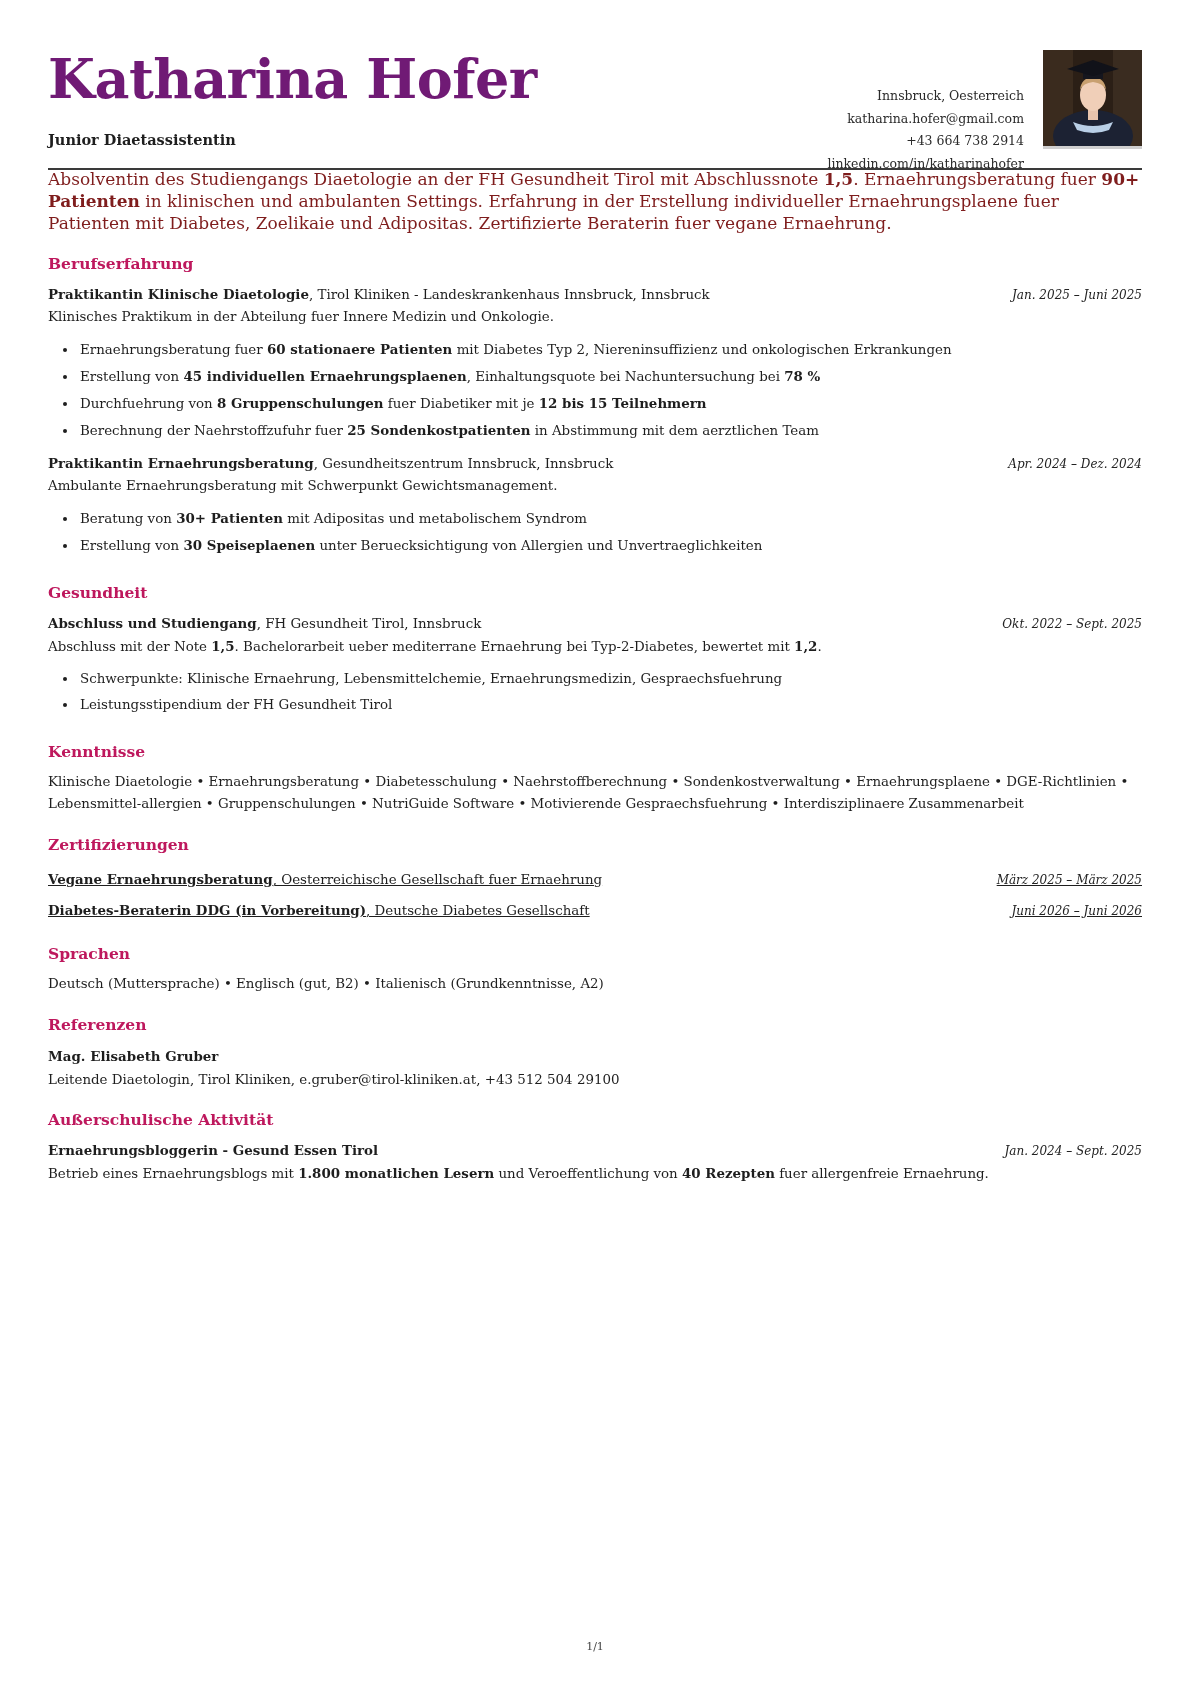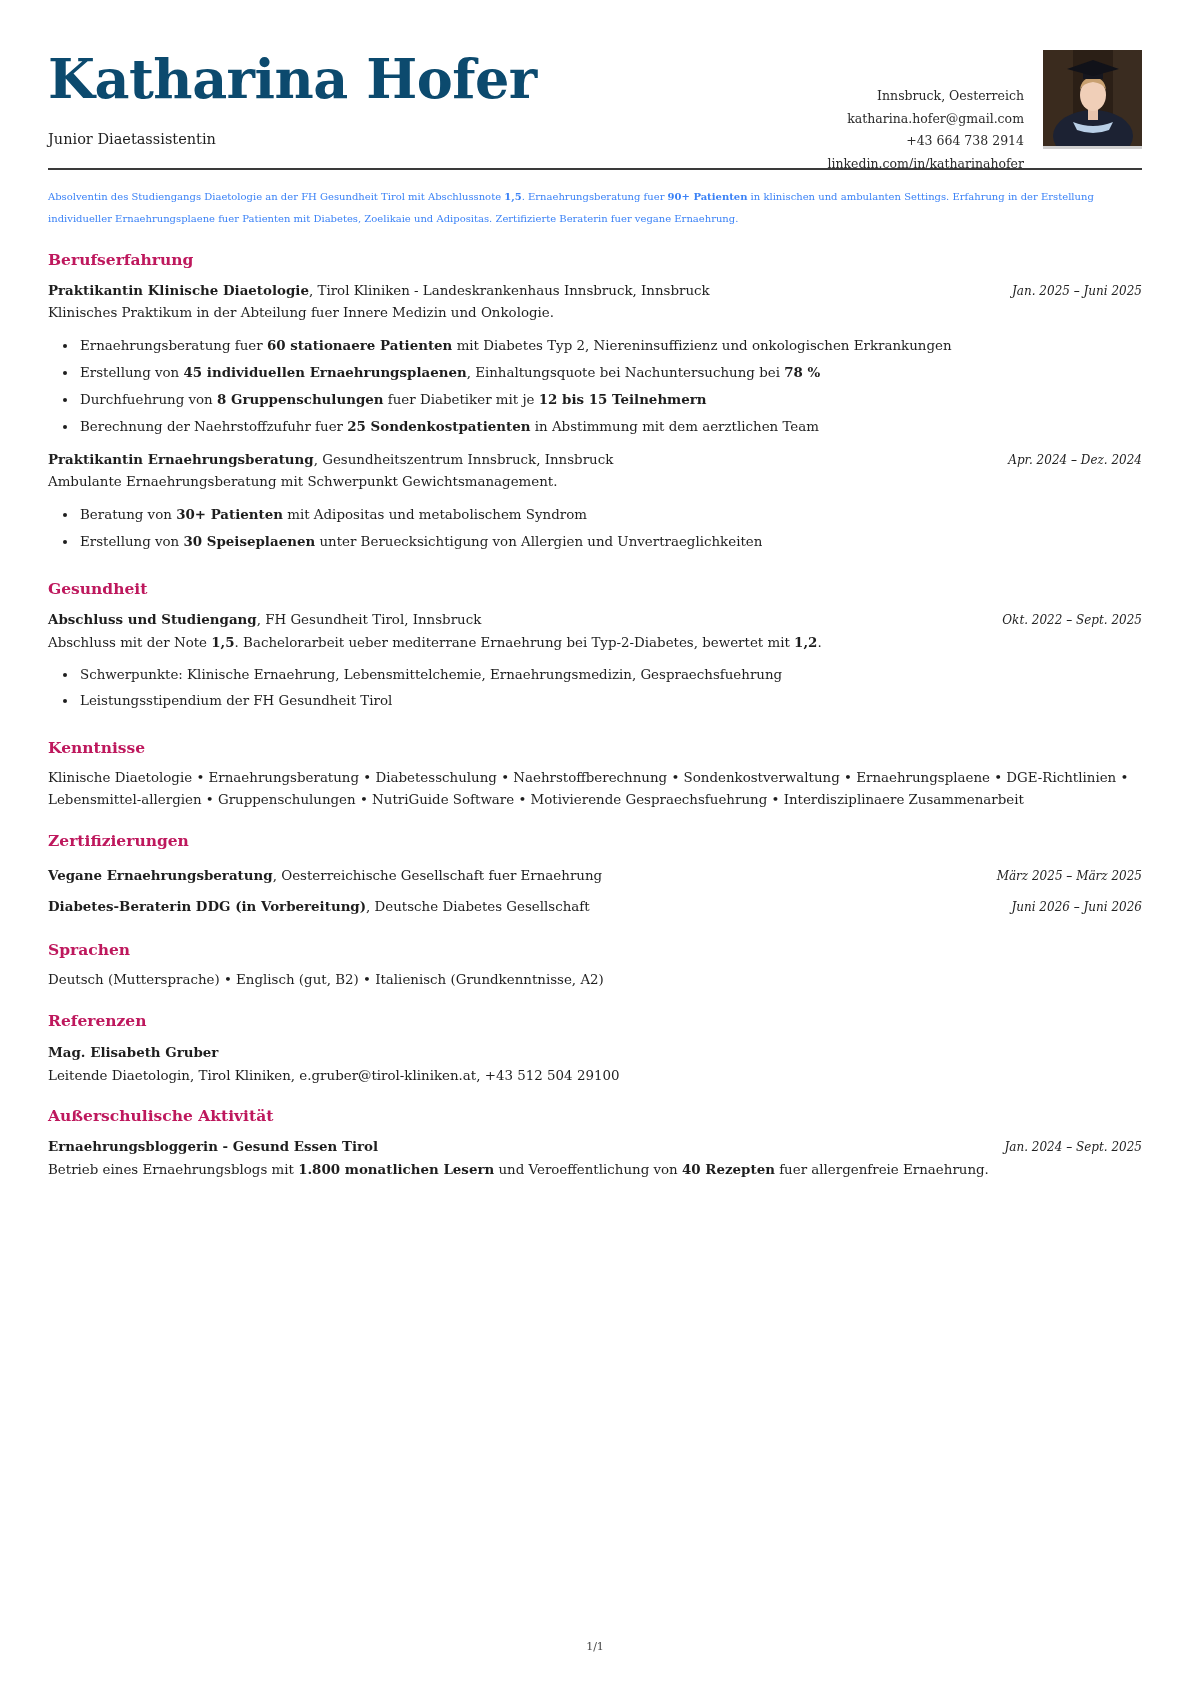--- a/index.html
+++ b/index.html
@@ -3,40 +3,40 @@
 <meta charset="utf-8">
 <style>
   html, body { margin: 0; padding: 0; background: #ffffff; }
   body { width: 1190px; height: 1683px; position: relative; overflow: hidden;
          font-family: "DejaVu Serif", "Liberation Serif", serif; color: #1e1e1e; }
   .page { position: absolute; left: 48px; top: 0; width: 1094px; }
 
   
   .header { position: relative; height: 168px; }
   .name { position: absolute; left: 0; top: 52px; margin: 0; font-size: 54px; font-weight: bold;
-          letter-spacing: -0.5px; line-height: 1; color: #0c4a6e; }
-  .role { position: absolute; left: 0; top: 131px; font-size: 14.5px; font-weight: normal; }
+          letter-spacing: -0.5px; line-height: 1; color: #701a75; }
+  .role { position: absolute; left: 0; top: 131px; font-size: 14.5px; font-weight: bold; }
   .contact { position: absolute; right: 118px; top: 56px; text-align: right; font-size: 12.5px; line-height: 22.5px; color: #2a2a2a; margin-top: 29px; }
   .photo { position: absolute; right: 0; top: 50px; width: 99px; height: 99px; overflow: hidden;
            background: linear-gradient(180deg, #3b2a1e 0%, #2a1d14 60%, #1a1410 100%); }
   .rule { position: absolute; left: 0; right: 0; top: 168px; height: 2px; background: #3a3a3a; }
 
-  .summary { margin-top: 18px; font-size: 10px; line-height: 22px; color: #3b82f6; }
+  .summary { font-size: 17px; line-height: 22px; color: #7f1d1d; }
 
   h2.section { font-size: 15.5px; font-weight: bold; margin: 20px 0 10px 0; color: #be185d; }
 
   .entry-head { display: flex; justify-content: space-between; align-items: baseline; font-size: 13.4px; line-height: 22px; }
   .entry-date { font-style: italic; font-size: 12px; color: #222; white-space: nowrap; }
   .entry-desc { font-size: 13.4px; line-height: 22px; margin-bottom: 8px; }
   ul.bullets { margin: 4px 0 8px 0; padding-left: 30px; font-size: 13.4px; line-height: 26px; }
   ul.bullets li { padding-left: 2px; }
   .entry { margin-bottom: 6px; }
 
   .skills { font-size: 13.4px; line-height: 22px; }
-  .cert-row { display: flex; justify-content: space-between; align-items: baseline; font-size: 13.4px; line-height: 30px; }
+  .cert-row { display: flex; justify-content: space-between; align-items: baseline; font-size: 13.4px; line-height: 30px; text-decoration: underline; }
   .langs { font-size: 13.4px; line-height: 22px; }
   .ref-name { font-size: 13.4px; font-weight: bold; line-height: 24px; }
   .ref-detail { font-size: 13.4px; line-height: 24px; }
 
   .footer { position: absolute; left: 0; right: 0; top: 1640px; text-align: center; font-size: 11px; color: #444; }
   b { font-weight: bold; }
 </style>
 </head>
 <body>
 

